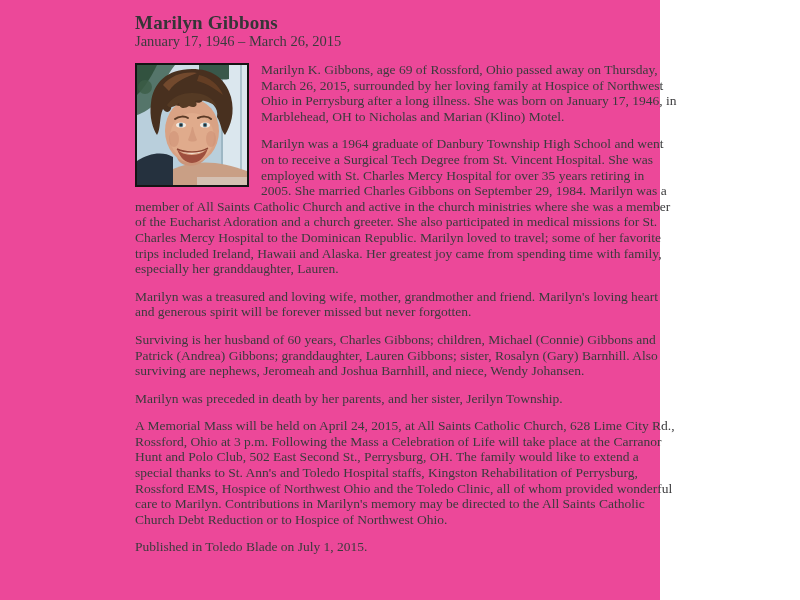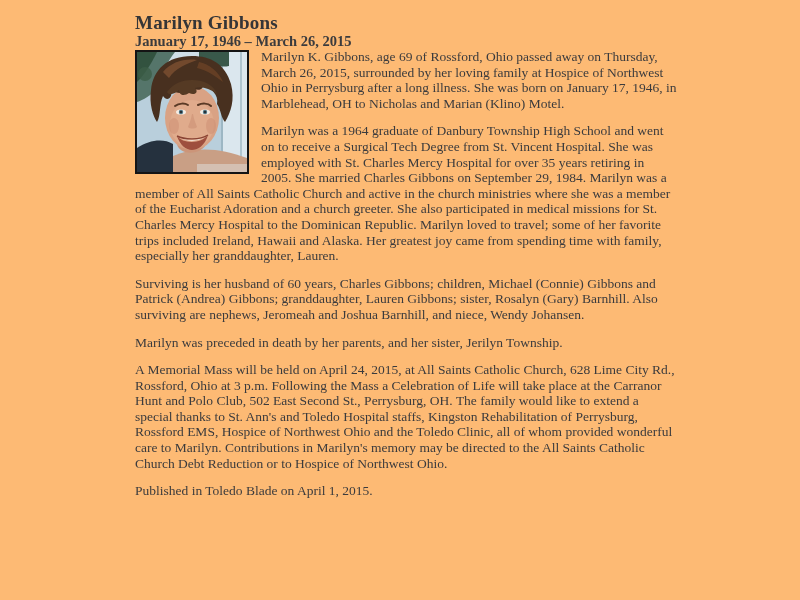--- a/index.html
+++ b/index.html
@@ -6,47 +6,48 @@
     margin: 0;
     padding: 0;
     width: 800px;
     height: 600px;
     background: #ffffff;
     overflow: hidden;
     font-family: "Liberation Serif", serif;
   }
   .page {
     position: relative;
-    width: 800px;
+    width: 660px;
     height: 600px;
-    background: #fdba74;
+    background: #ec4899;
   }
   .document {
     position: absolute;
     left: 135px;
     top: 12px;
     width: 542px;
     color: #3b3b3d;
   }
   .doc-title {
     margin: 0;
     font-size: 19px;
     line-height: 21px;
     font-weight: bold;
     letter-spacing: 0.2px;
     color: #353537;
   }
   .doc-dates {
     margin: 0;
     font-size: 14.5px;
     line-height: 16px;
-    font-weight: bold;
+    font-weight: normal;
     color: #3b3b3d;
   }
   .body-text {
+    margin-top: 13px;
     font-size: 13.5px;
     line-height: 15.6px;
     text-align: left;
   }
   .body-text p.para {
     margin: 0 0 12px 0;
   }
   .photo-frame {
     float: left;
     width: 110px;
@@ -115,19 +116,20 @@
           <path d="M42,85 C50,90 62,90 69,84 C62,89 49,89 42,85 Z" fill="#f5f1ea"></path>
           <path d="M40,84 C48,88 63,88 71,83" stroke="#8a4434" stroke-width="1.4" fill="none"></path>
 
           <ellipse cx="37" cy="74" rx="5" ry="8" fill="#cd9074" opacity="0.55"></ellipse>
           <ellipse cx="74" cy="74" rx="5" ry="8" fill="#cd9074" opacity="0.55"></ellipse>
         </svg>
       </div>
 
     <p class="para">Marilyn K. Gibbons, age 69 of Rossford, Ohio passed away on Thursday, March 26, 2015, surrounded by her loving family at Hospice of Northwest Ohio in Perrysburg after a long illness. She was born on January 17, 1946, in Marblehead, OH to Nicholas and Marian (Klino) Motel.</p>
         <p class="para">Marilyn was a 1964 graduate of Danbury Township High School and went on to receive a Surgical Tech Degree from St. Vincent Hospital. She was employed with St. Charles Mercy Hospital for over 35 years retiring in 2005. She married Charles Gibbons on September 29, 1984. Marilyn was a member of All Saints Catholic Church and active in the church ministries where she was a member of the Eucharist Adoration and a church greeter. She also participated in medical missions for St. Charles Mercy Hospital to the Dominican Republic. Marilyn loved to travel; some of her favorite trips included Ireland, Hawaii and Alaska. Her greatest joy came from spending time with family, especially her granddaughter, Lauren.</p>
+        <p class="para">Marilyn was a treasured and loving wife, mother, grandmother and friend. Marilyn's loving heart and generous spirit will be forever missed but never forgotten.</p>
         <p class="para">Surviving is her husband of 60 years, Charles Gibbons; children, Michael (Connie) Gibbons and Patrick (Andrea) Gibbons; granddaughter, Lauren Gibbons; sister, Rosalyn (Gary) Barnhill. Also surviving are nephews, Jeromeah and Joshua Barnhill, and niece, Wendy Johansen.</p>
         <p class="para">Marilyn was preceded in death by her parents, and her sister, Jerilyn Township.</p>
         <p class="para">A Memorial Mass will be held on April 24, 2015, at All Saints Catholic Church, 628 Lime City Rd., Rossford, Ohio at 3 p.m. Following the Mass a Celebration of Life will take place at the Carranor Hunt and Polo Club, 502 East Second St., Perrysburg, OH. The family would like to extend a special thanks to St. Ann's and Toledo Hospital staffs, Kingston Rehabilitation of Perrysburg, Rossford EMS, Hospice of Northwest Ohio and the Toledo Clinic, all of whom provided wonderful care to Marilyn. Contributions in Marilyn's memory may be directed to the All Saints Catholic Church Debt Reduction or to Hospice of Northwest Ohio.</p>
-        <p class="para">Published in Toledo Blade on April 1, 2015.</p>
+        <p class="para">Published in Toledo Blade on July 1, 2015.</p>
       </div>
   </div>
 </div>
 
 </body></html>

